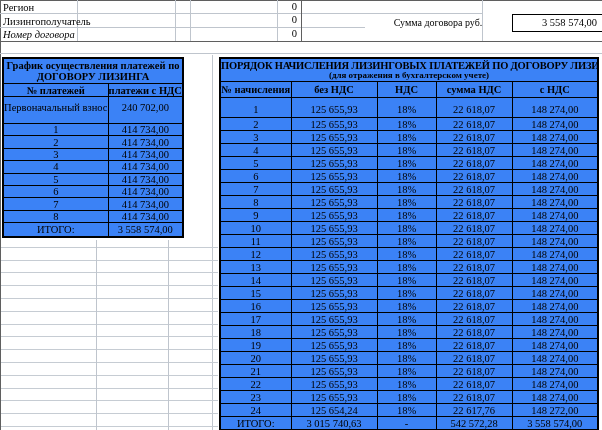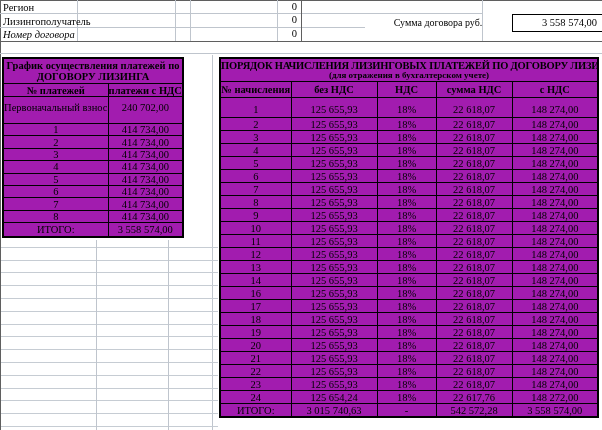--- a/index.html
+++ b/index.html
@@ -20,21 +20,21 @@
   
   .toplabel{position:absolute;left:3px;height:13px;line-height:13px;font-size:10.5px;white-space:nowrap;}
   .zerocell{position:absolute;left:190px;width:107px;height:13px;line-height:13px;font-size:10.5px;text-align:right;padding-right:4px;}
   .sumlabel{position:absolute;left:368px;width:140px;top:16px;height:13px;line-height:13px;font-size:10px;text-align:center;white-space:nowrap;}
   .sumbox{
     position:absolute;left:512px;top:14px;width:84px;height:16px;border:1.5px solid #000;
     line-height:16px;font-size:10.5px;text-align:right;padding-right:5px;background:#fff;
   }
 
   
-  table{border-collapse:collapse;table-layout:fixed;position:absolute;background:#a21caf;}
+  table{border-collapse:collapse;table-layout:fixed;position:absolute;background:#3b82f6;}
   td,th{border:1px solid #000;overflow:hidden;white-space:nowrap;font-size:10.5px;font-weight:normal;text-align:center;vertical-align:middle;padding:0;}
   table.box{border:2px solid #000;}
   .ttl{font-weight:bold;line-height:1.05;padding:1px 0;}
   .ttl .l1{font-size:10.5px;}
   .ttl .l2{font-size:10.5px;}
   .accrual .ttl .l1{font-size:10.5px;letter-spacing:-0.2px;}
   .accrual .ttl .l2{font-size:9px;}
   tr.cols th{font-weight:bold;}
 
   .sched{left:2px;top:57px;width:180px;}
@@ -261,20 +261,27 @@
           <td>148 274,00</td>
         </tr>
         <tr>
           <td>14</td>
           <td>125 655,93</td>
           <td>18%</td>
           <td>22 618,07</td>
           <td>148 274,00</td>
         </tr>
         <tr>
+          <td>15</td>
+          <td>125 655,93</td>
+          <td>18%</td>
+          <td>22 618,07</td>
+          <td>148 274,00</td>
+        </tr>
+        <tr>
           <td>16</td>
           <td>125 655,93</td>
           <td>18%</td>
           <td>22 618,07</td>
           <td>148 274,00</td>
         </tr>
         <tr>
           <td>17</td>
           <td>125 655,93</td>
           <td>18%</td>

